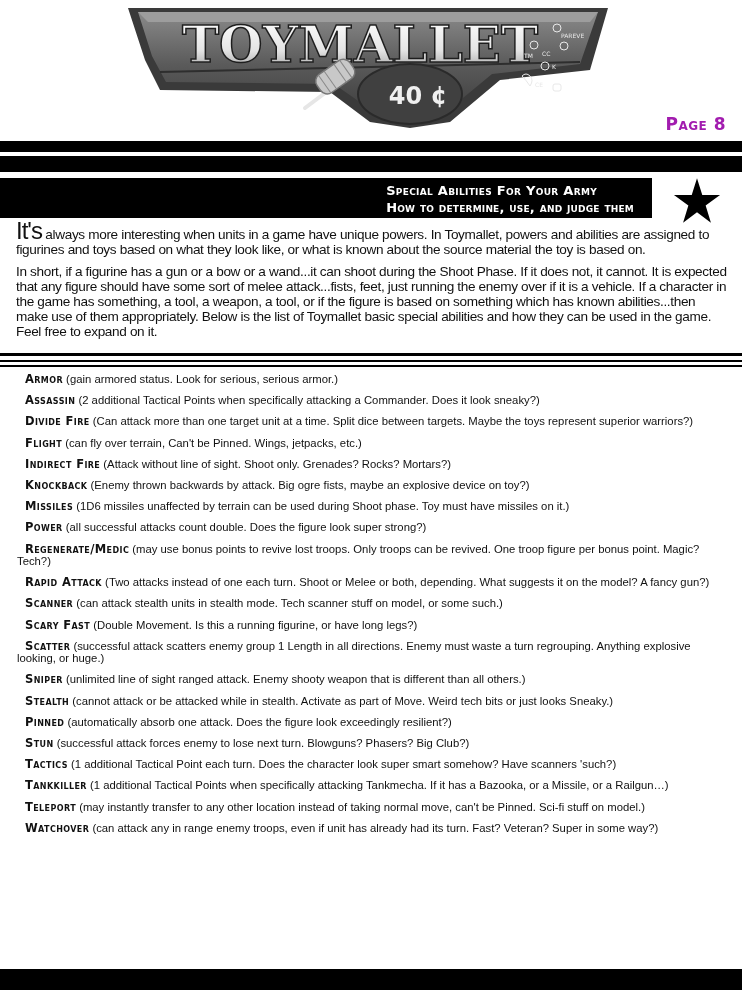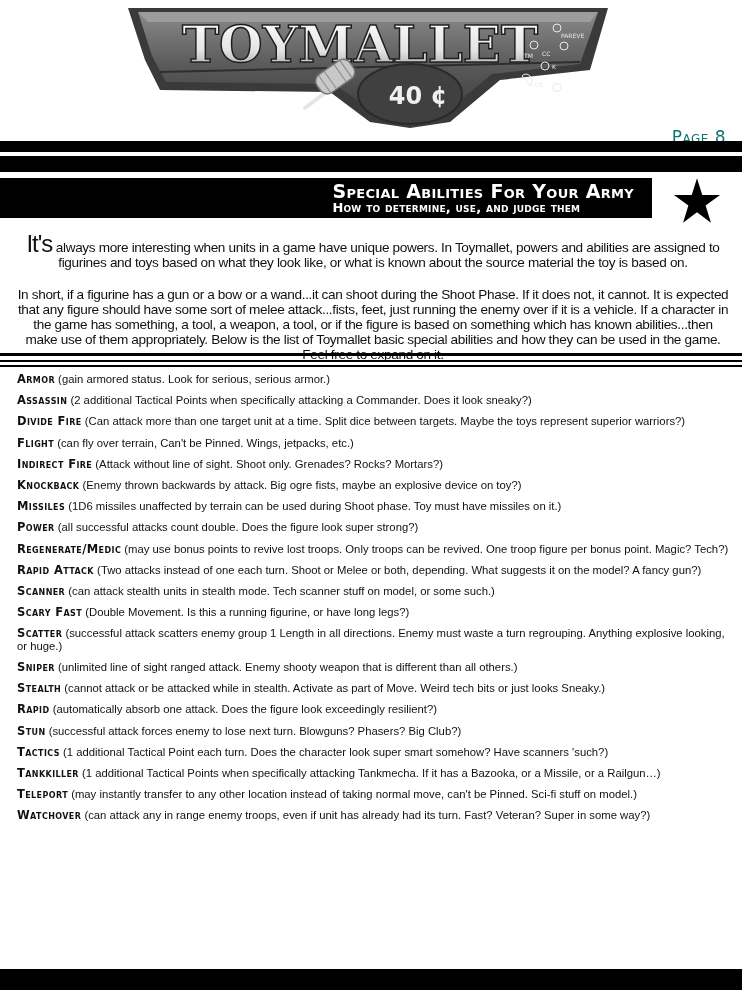--- a/index.html
+++ b/index.html
@@ -4,50 +4,50 @@
 <style>
   html, body { margin: 0; padding: 0; background: #ffffff; }
   body { width: 742px; height: 990px; position: relative; overflow: hidden;
          font-family: "Liberation Sans", sans-serif; color: #111; }
 
   
   .logo { position: absolute; left: 120px; top: 0; width: 500px; height: 130px; }
   .logo svg { width: 100%; height: 100%; display: block; }
   .logo-title { font-family: "DejaVu Serif", serif; font-weight: bold; }
 
-  .page-num { position: absolute; right: 16px; top: 127px; font-family: "DejaVu Sans", sans-serif;
-              font-weight: normal; font-size: 14px; letter-spacing: 0.5px; color: #0f766e; }
+  .page-num { position: absolute; right: 16px; top: 114px; font-family: "DejaVu Sans", sans-serif;
+              font-weight: bold; font-size: 14px; letter-spacing: 0.5px; color: #a21caf; }
 
   
   .bar { position: absolute; left: 0; width: 742px; background: #000; }
   .bar1 { top: 141px; height: 11px; }
   .bar2 { top: 156px; height: 16px; }
 
   .section-band { position: absolute; left: 0; top: 178px; width: 652px; height: 40px; background: #000; }
   .section-title { position: absolute; right: 18px; top: 3px; color: #fff; text-align: left;
                    font-family: "DejaVu Sans", sans-serif; font-weight: bold; }
-  .section-title .t1 { font-size: 19px; line-height: 20px; font-variant: small-caps; letter-spacing: 0.3px; }
+  .section-title .t1 { font-size: 13px; line-height: 20px; font-variant: small-caps; letter-spacing: 0.3px; }
   .section-title .t2 { font-size: 13px; line-height: 13px; font-variant: small-caps; letter-spacing: 0.2px; }
 
   .star { position: absolute; left: 673px; top: 178px; width: 48px; height: 46px; }
 
   
   .intro { position: absolute; left: 16px; top: 219px; width: 714px;
            font-family: "Liberation Sans", sans-serif; font-size: 13.6px; line-height: 15px;
            color: #111; letter-spacing: -0.35px; }
-  .intro p { margin: 17px 0 7px 0; text-align: center; }
+  .intro p { margin: 4px 0 7px 0; }
   .intro .dropcap { font-size: 24px; line-height: 15px; letter-spacing: -1px; }
   .rl { position: absolute; left: 0; width: 742px; background: #000; }
 
   
   .abilities { position: absolute; left: 17px; top: 373px; width: 712px; }
   .ability { font-family: "Liberation Sans", sans-serif; font-size: 11.3px; line-height: 12.5px;
              color: #111; margin-bottom: 8.7px; }
   .ability .name { font-family: "DejaVu Sans", sans-serif; font-weight: bold; font-variant: small-caps;
-                   font-size: 11.5px; letter-spacing: 0.4px; }
+                   font-size: 11.5px; letter-spacing: 0.4px; margin-left: 8px; }
 
   .footer-bar { position: absolute; left: 0; top: 969px; width: 742px; height: 21px; background: #000; }
 </style>
 </head>
 <body>
 
 <div class="logo">
   <svg viewBox="0 0 500 130">
     <defs>
       <linearGradient id="plate" x1="0" y1="0" x2="0" y2="1">
@@ -135,21 +135,21 @@
     <div class="ability"><span class="name">Knockback</span><span> (Enemy thrown backwards by attack. Big ogre fists, maybe an explosive device on toy?)</span></div>
     <div class="ability"><span class="name">Missiles</span><span> (1D6 missiles unaffected by terrain can be used during Shoot phase. Toy must have missiles on it.)</span></div>
     <div class="ability"><span class="name">Power</span><span> (all successful attacks count double. Does the figure look super strong?)</span></div>
     <div class="ability"><span class="name">Regenerate/Medic</span><span> (may use bonus points to revive lost troops. Only troops can be revived. One troop figure per bonus point. Magic? Tech?)</span></div>
     <div class="ability"><span class="name">Rapid Attack</span><span> (Two attacks instead of one each turn. Shoot or Melee or both, depending. What suggests it on the model? A fancy gun?)</span></div>
     <div class="ability"><span class="name">Scanner</span><span> (can attack stealth units in stealth mode. Tech scanner stuff on model, or some such.)</span></div>
     <div class="ability"><span class="name">Scary Fast</span><span> (Double Movement. Is this a running figurine, or have long legs?)</span></div>
     <div class="ability"><span class="name">Scatter</span><span> (successful attack scatters enemy group 1 Length in all directions. Enemy must waste a turn regrouping. Anything explosive looking, or huge.)</span></div>
     <div class="ability"><span class="name">Sniper</span><span> (unlimited line of sight ranged attack. Enemy shooty weapon that is different than all others.)</span></div>
     <div class="ability"><span class="name">Stealth</span><span> (cannot attack or be attacked while in stealth. Activate as part of Move. Weird tech bits or just looks Sneaky.)</span></div>
-    <div class="ability"><span class="name">Rapid</span><span> (automatically absorb one attack. Does the figure look exceedingly resilient?)</span></div>
+    <div class="ability"><span class="name">Pinned</span><span> (automatically absorb one attack. Does the figure look exceedingly resilient?)</span></div>
     <div class="ability"><span class="name">Stun</span><span> (successful attack forces enemy to lose next turn. Blowguns? Phasers? Big Club?)</span></div>
     <div class="ability"><span class="name">Tactics</span><span> (1 additional Tactical Point each turn. Does the character look super smart somehow? Have scanners 'such?)</span></div>
     <div class="ability"><span class="name">Tankkiller</span><span> (1 additional Tactical Points when specifically attacking Tankmecha. If it has a Bazooka, or a Missile, or a Railgun…)</span></div>
     <div class="ability"><span class="name">Teleport</span><span> (may instantly transfer to any other location instead of taking normal move, can't be Pinned. Sci-fi stuff on model.)</span></div>
     <div class="ability"><span class="name">Watchover</span><span> (can attack any in range enemy troops, even if unit has already had its turn. Fast? Veteran? Super in some way?)</span></div>
   </div>
 
 <div class="footer-bar"></div>
 
 </body></html>

